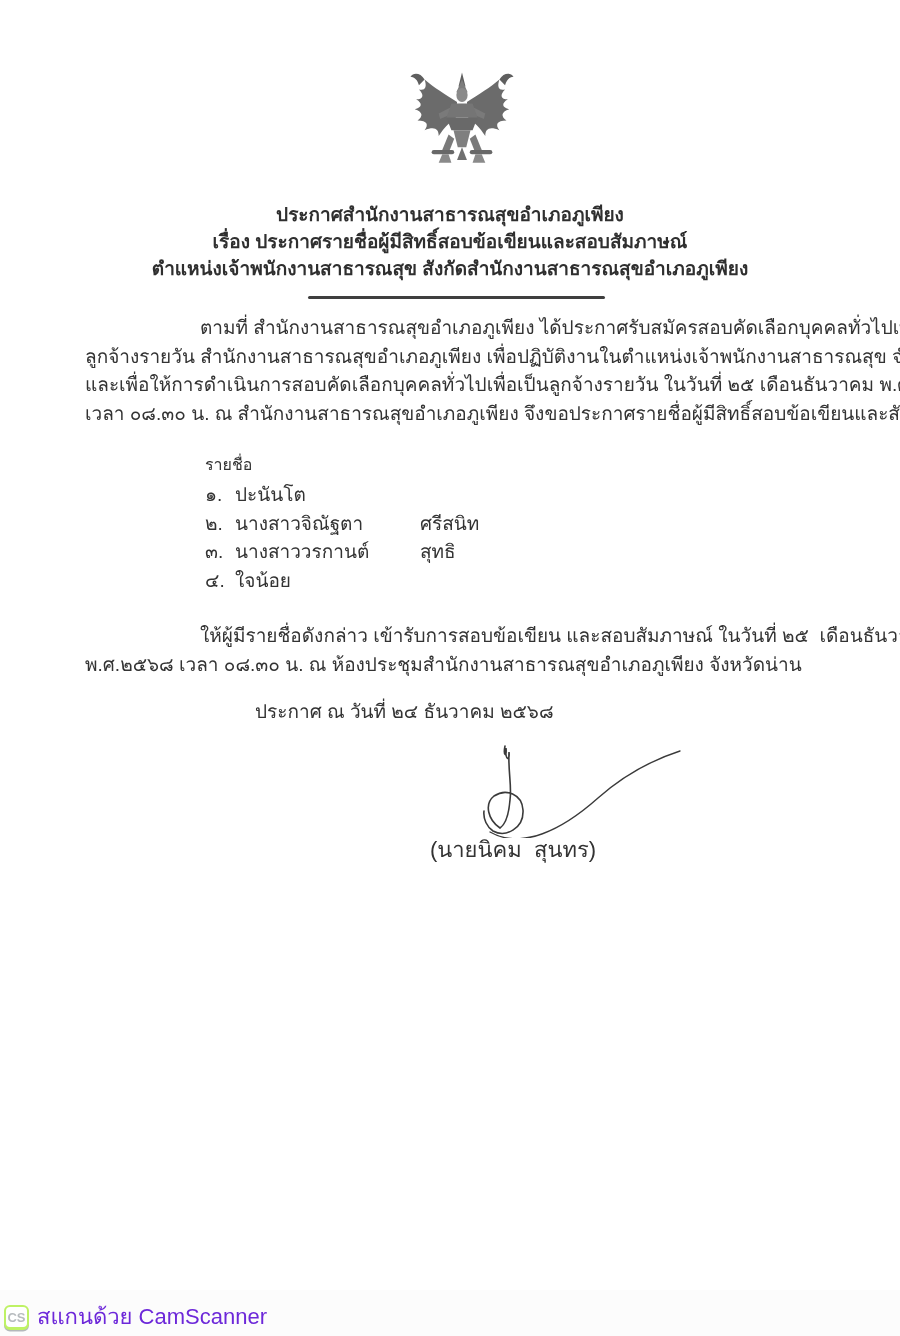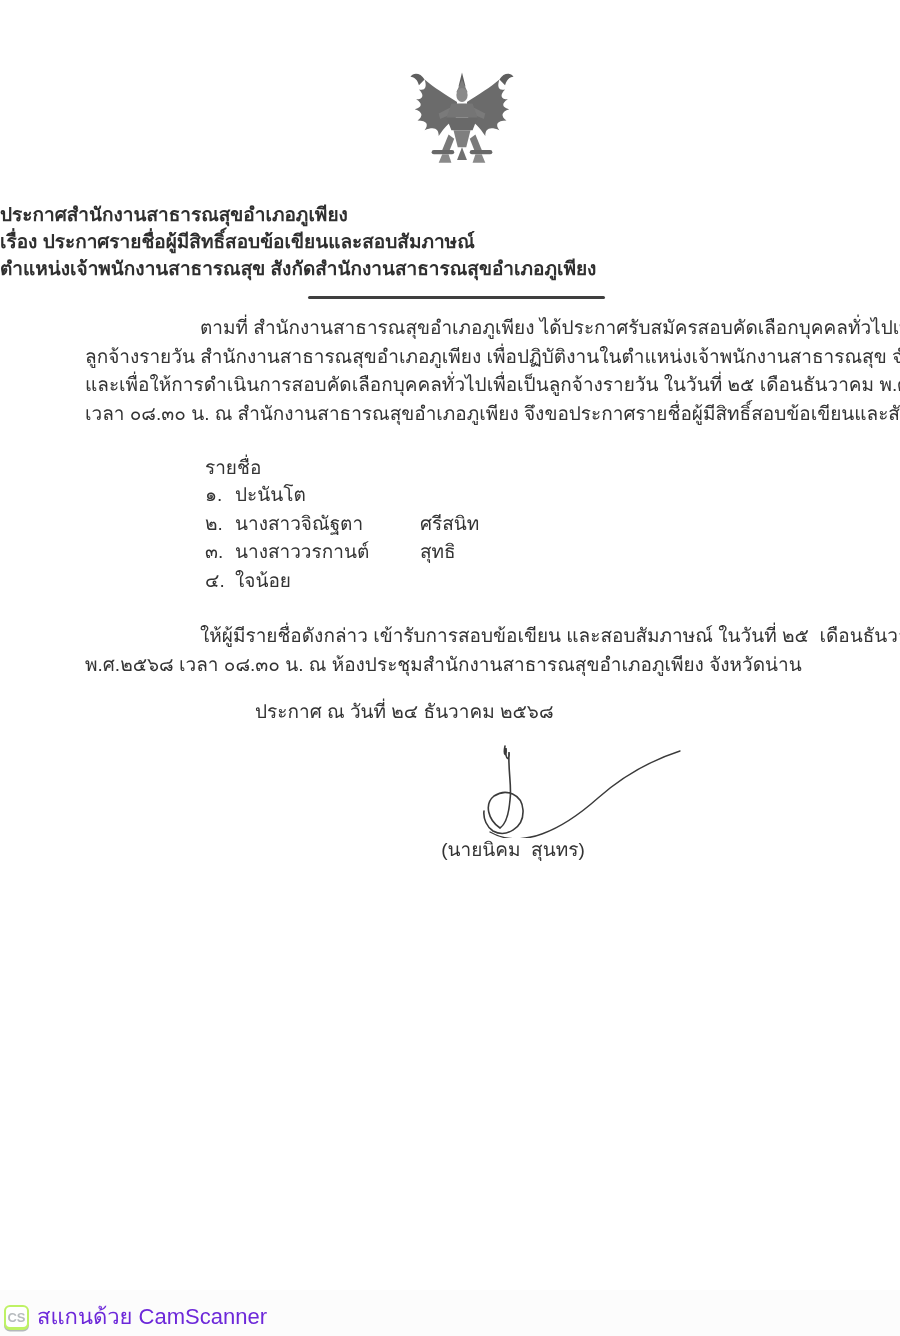--- a/index.html
+++ b/index.html
@@ -6,40 +6,40 @@
   .page{
     position:relative;width:900px;height:1336px;overflow:hidden;
     background:#ffffff;color:#333333;
     font-family:"Liberation Sans", sans-serif;
   }
   .line{white-space:pre;}
   
   .emblem{position:absolute;left:402px;top:60px;width:120px;height:128px;}
   
   .header{
-    position:absolute;left:0;right:0;top:201px;text-align:left;
+    position:absolute;left:0;right:0;top:201px;text-align:center;
     font-size:19px;font-weight:bold;line-height:27px;color:#2f2f2f;
   }
   .divider{position:absolute;left:308px;top:296px;width:297px;height:3px;background:#3f3f3f;border-radius:2px;}
   
   .para{position:absolute;left:85px;font-size:19px;line-height:28.5px;color:#333;}
   .para1{top:314px;}
   .para2{top:622px;}
   .indent{padding-left:115px;}
   
-  .list-title{position:absolute;left:205px;top:452px;font-size:19px;color:#333;}
+  .list-title{position:absolute;left:205px;top:452px;font-size:16px;color:#333;}
   .list{position:absolute;left:205px;top:481px;font-size:19px;}
   .row{display:flex;height:28.5px;line-height:28.5px;}
   .row .no{width:30px;}
   .row .fname{width:185px;}
   
   .issued{position:absolute;left:255px;top:696px;font-size:19px;}
   
   .signature-svg{position:absolute;left:430px;top:738px;width:260px;height:100px;}
-  .signer{position:absolute;left:388px;top:836px;width:250px;text-align:center;font-size:19px;line-height:27px;}
+  .signer{position:absolute;left:388px;top:836px;width:250px;text-align:center;font-size:22px;line-height:27px;}
   
   .footer{position:absolute;left:0;right:0;bottom:0;height:46px;background:#fcfcfc;}
   .cs-badge{
     position:absolute;left:4px;top:1305px;width:25px;height:25px;
     background:#bef264;border-radius:6px;box-shadow:0 1.5px 0 #b4b8bb;
   }
   .cs-badge .inner{
     position:absolute;left:2px;top:2px;right:2px;bottom:3px;background:#ffffff;border-radius:4px;
     display:flex;align-items:center;justify-content:center;
     font-size:13px;font-weight:bold;color:#b7bbbe;letter-spacing:0;

